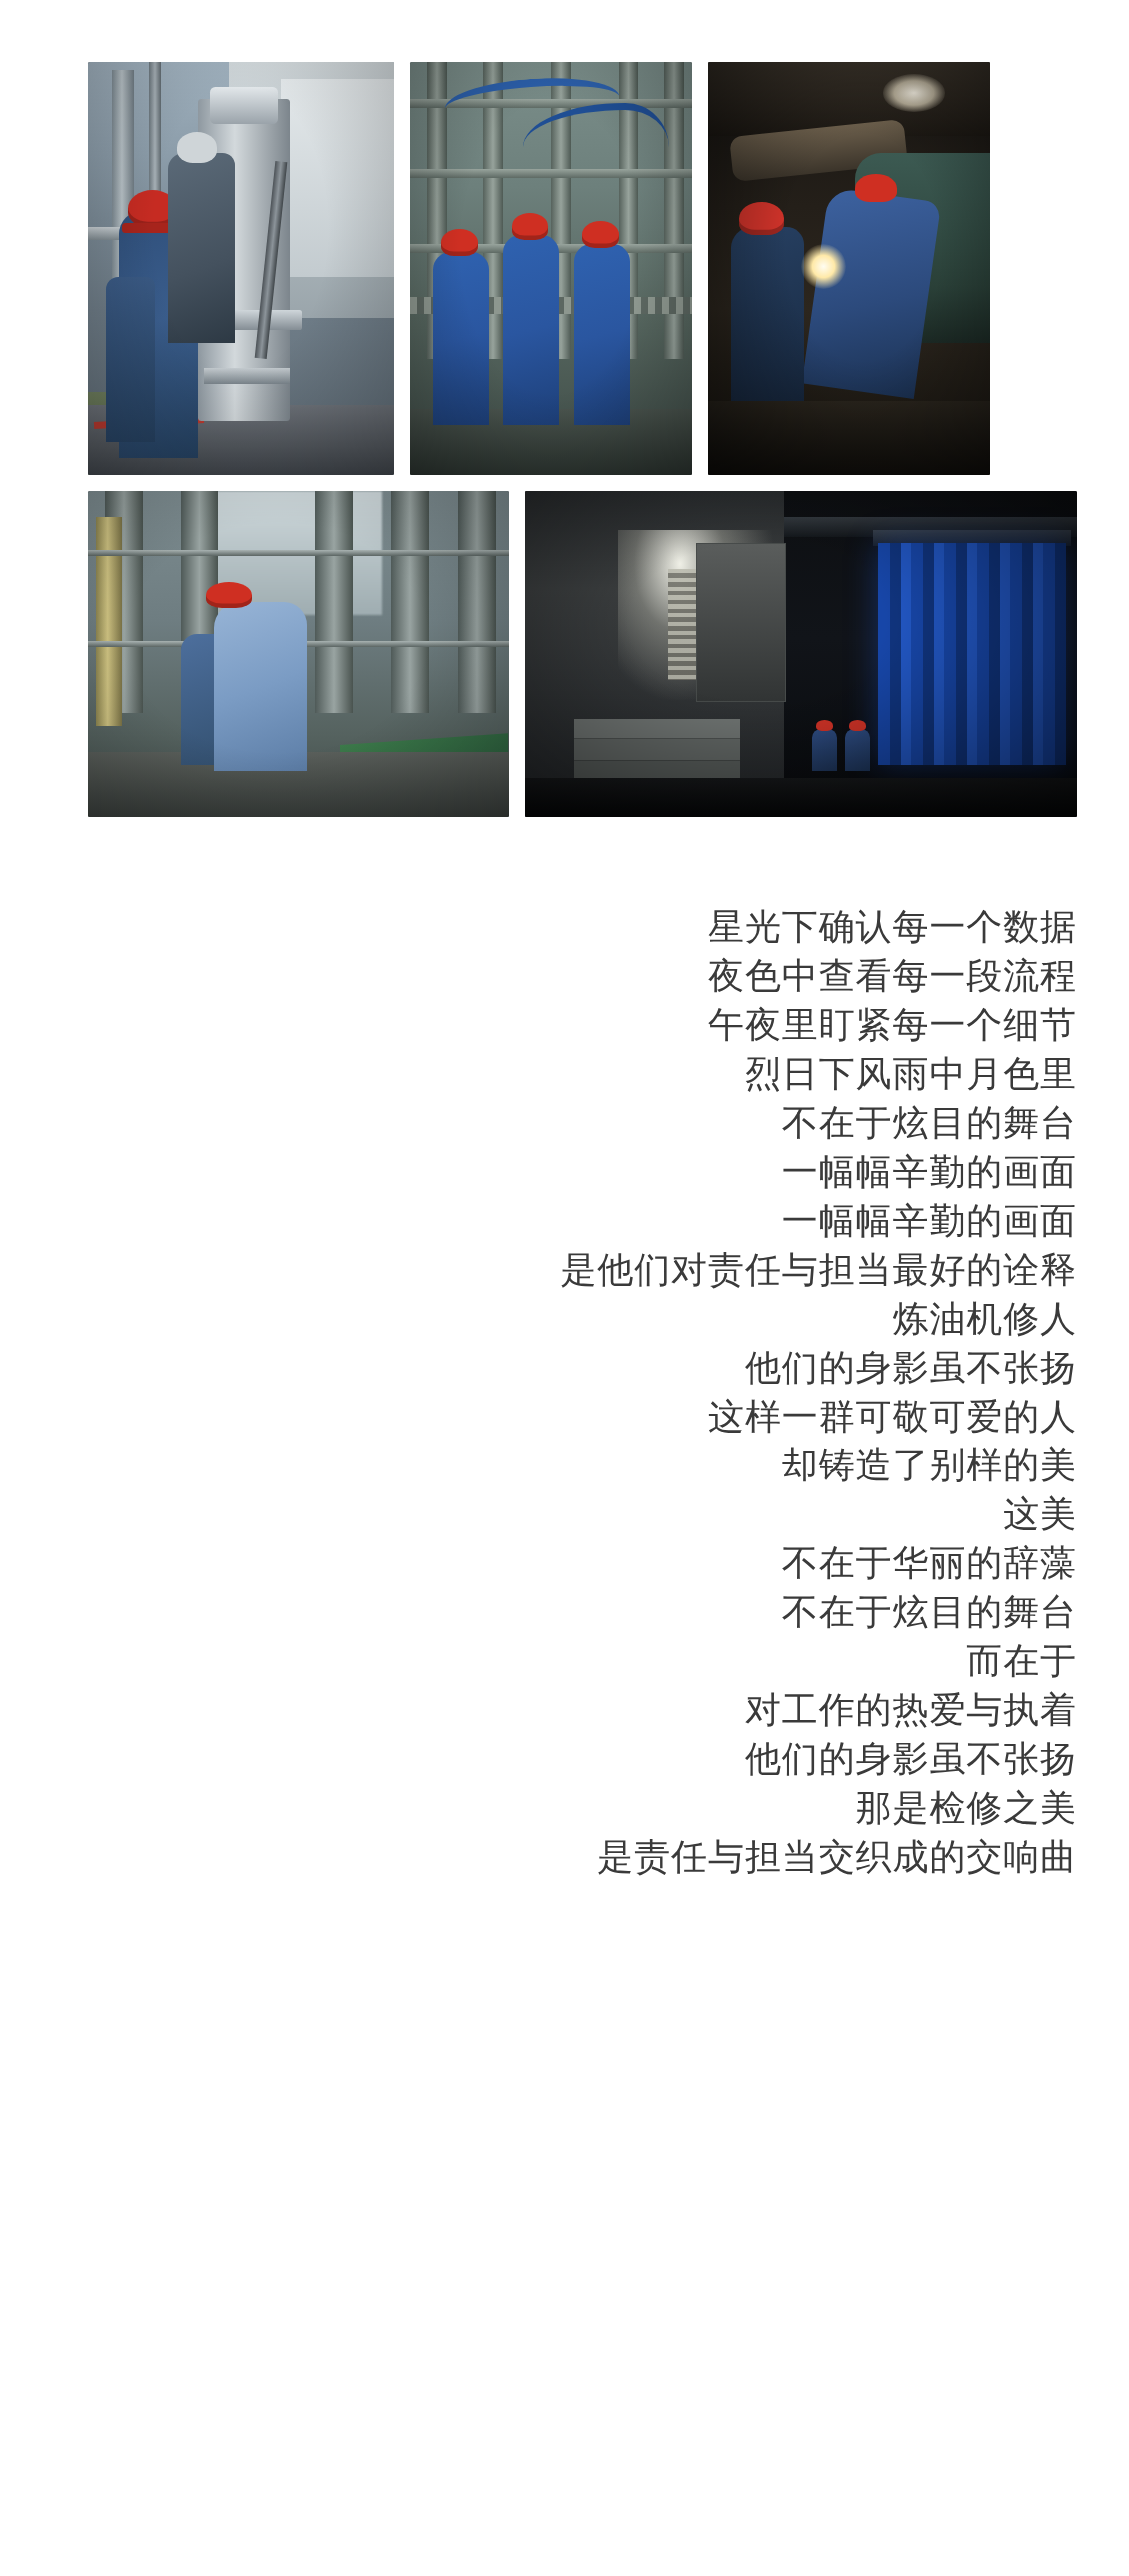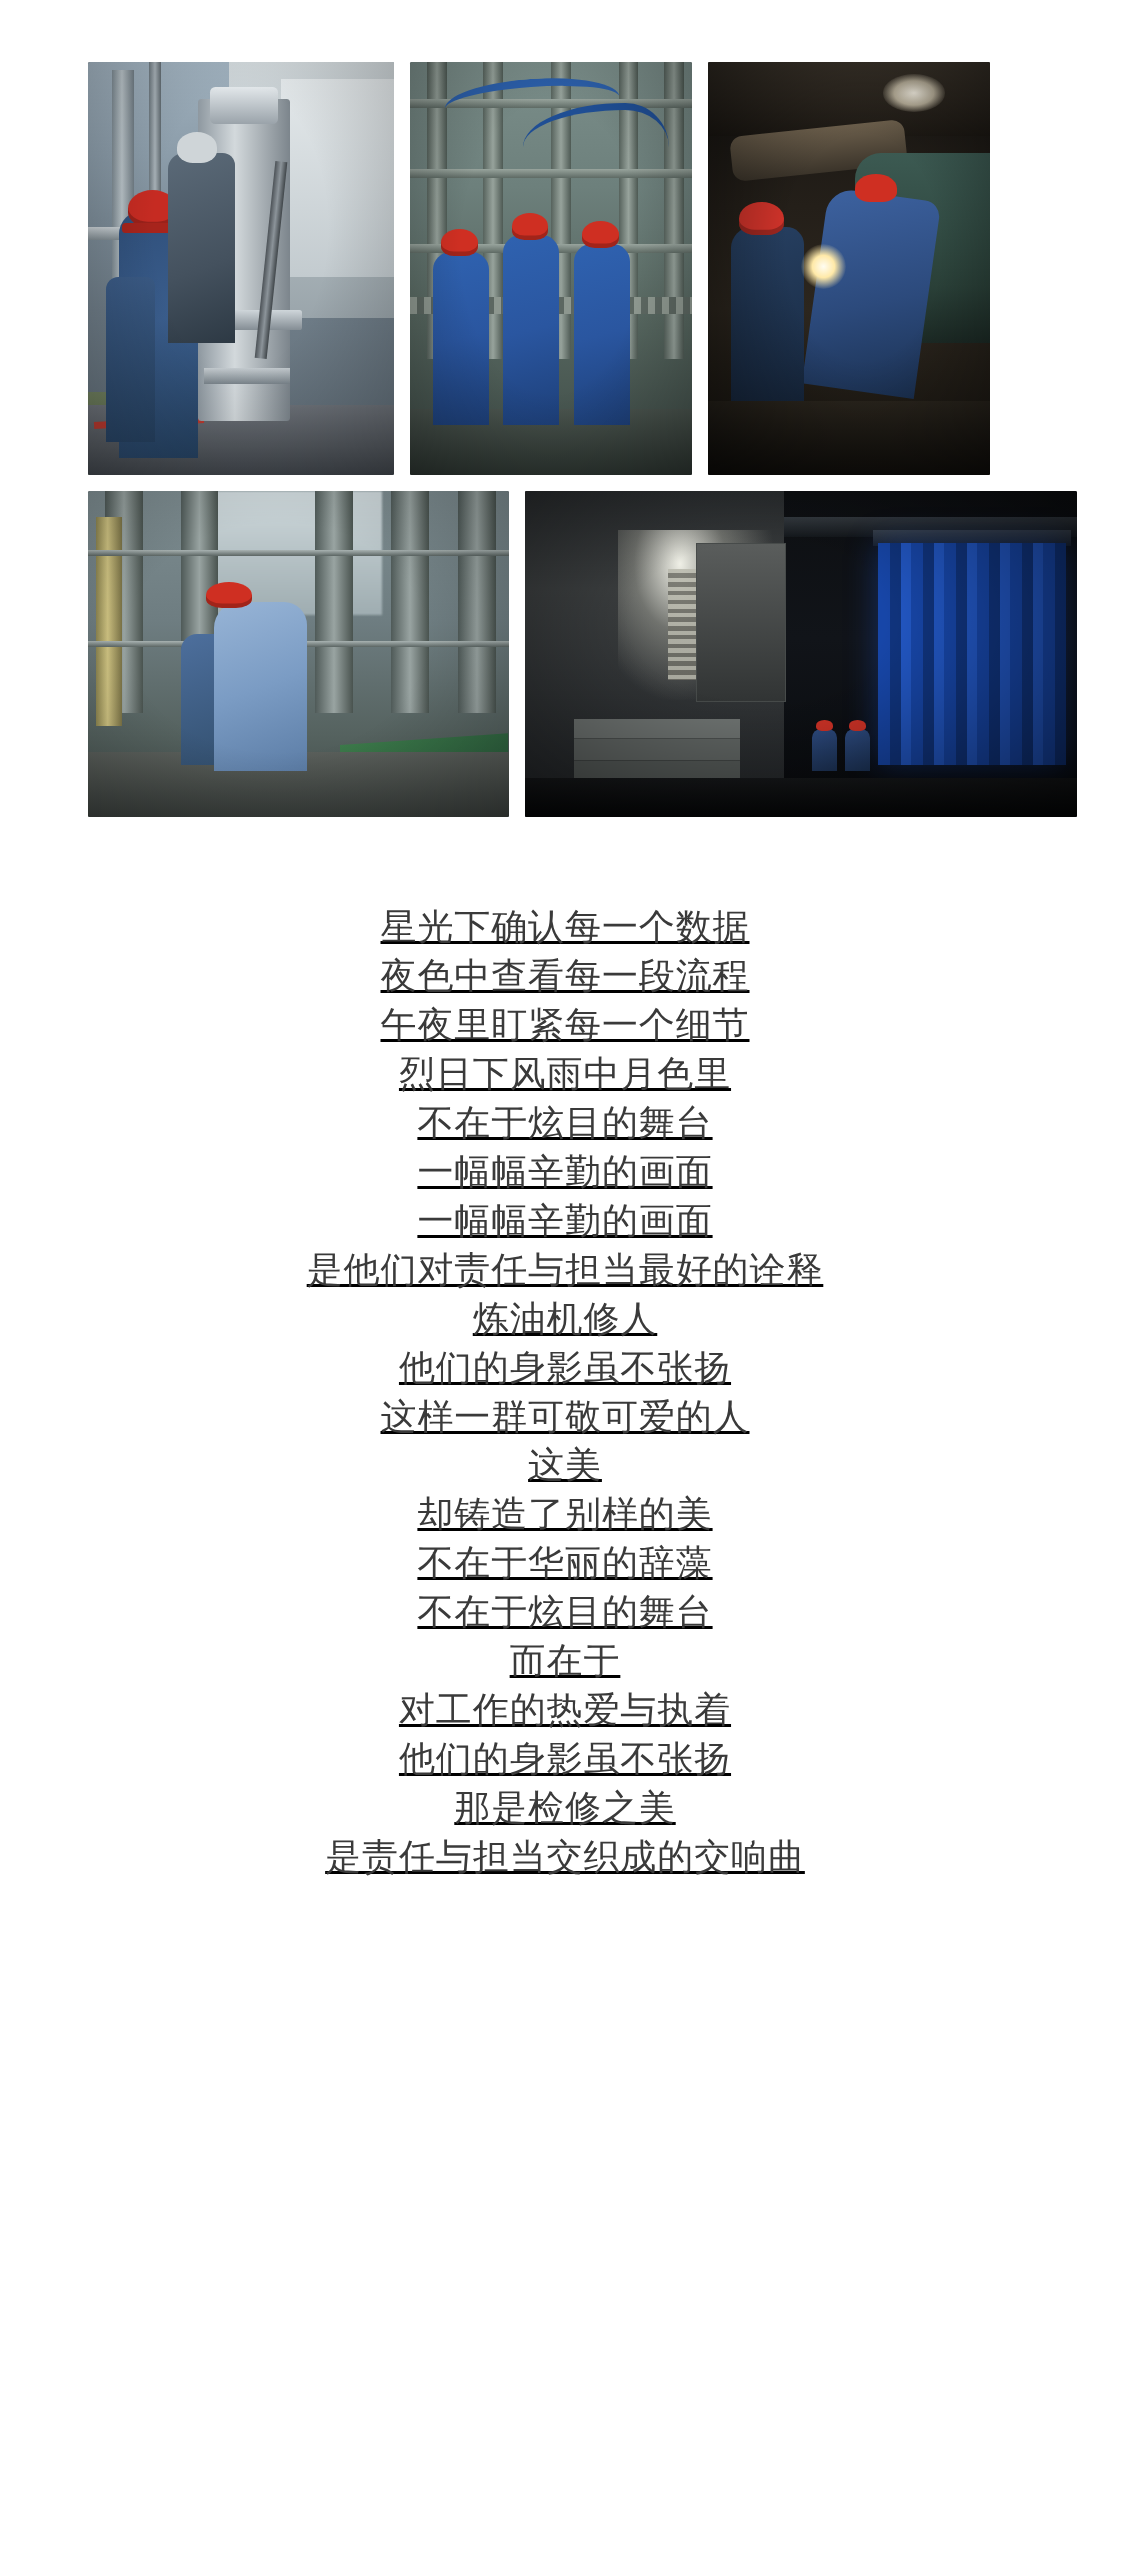--- a/index.html
+++ b/index.html
@@ -381,22 +381,21 @@
     background: linear-gradient(180deg, #17191b, #050607);
   }
   .p5 .vign {
     position: absolute; inset: 0;
     background: radial-gradient(ellipse at 42% 40%, rgba(0,0,0,0) 28%, rgba(0,0,0,.62) 100%);
   }
 
   
   .poem {
     padding: 70px 53px 62px 53px;
-    text-align: center;
-    text-decoration: underline;
+    text-align: right;
   }
   .poem .line {
     font-size: 36px;
     line-height: 1.36;
     color: #3a3a3a;
     letter-spacing: 0.9px;
     font-family: "Liberation Sans", "DejaVu Sans", sans-serif;
     white-space: nowrap;
   }
 </style>
@@ -530,22 +529,22 @@
     <div class="line">夜色中查看每一段流程</div>
     <div class="line">午夜里盯紧每一个细节</div>
     <div class="line">烈日下风雨中月色里</div>
     <div class="line">不在于炫目的舞台</div>
     <div class="line">一幅幅辛勤的画面</div>
     <div class="line">一幅幅辛勤的画面</div>
     <div class="line">是他们对责任与担当最好的诠释</div>
     <div class="line">炼油机修人</div>
     <div class="line">他们的身影虽不张扬</div>
     <div class="line">这样一群可敬可爱的人</div>
+    <div class="line">却铸造了别样的美</div>
     <div class="line">这美</div>
-    <div class="line">却铸造了别样的美</div>
     <div class="line">不在于华丽的辞藻</div>
     <div class="line">不在于炫目的舞台</div>
     <div class="line">而在于</div>
     <div class="line">对工作的热爱与执着</div>
     <div class="line">他们的身影虽不张扬</div>
     <div class="line">那是检修之美</div>
     <div class="line">是责任与担当交织成的交响曲</div>
   </div>
 
 </div>

